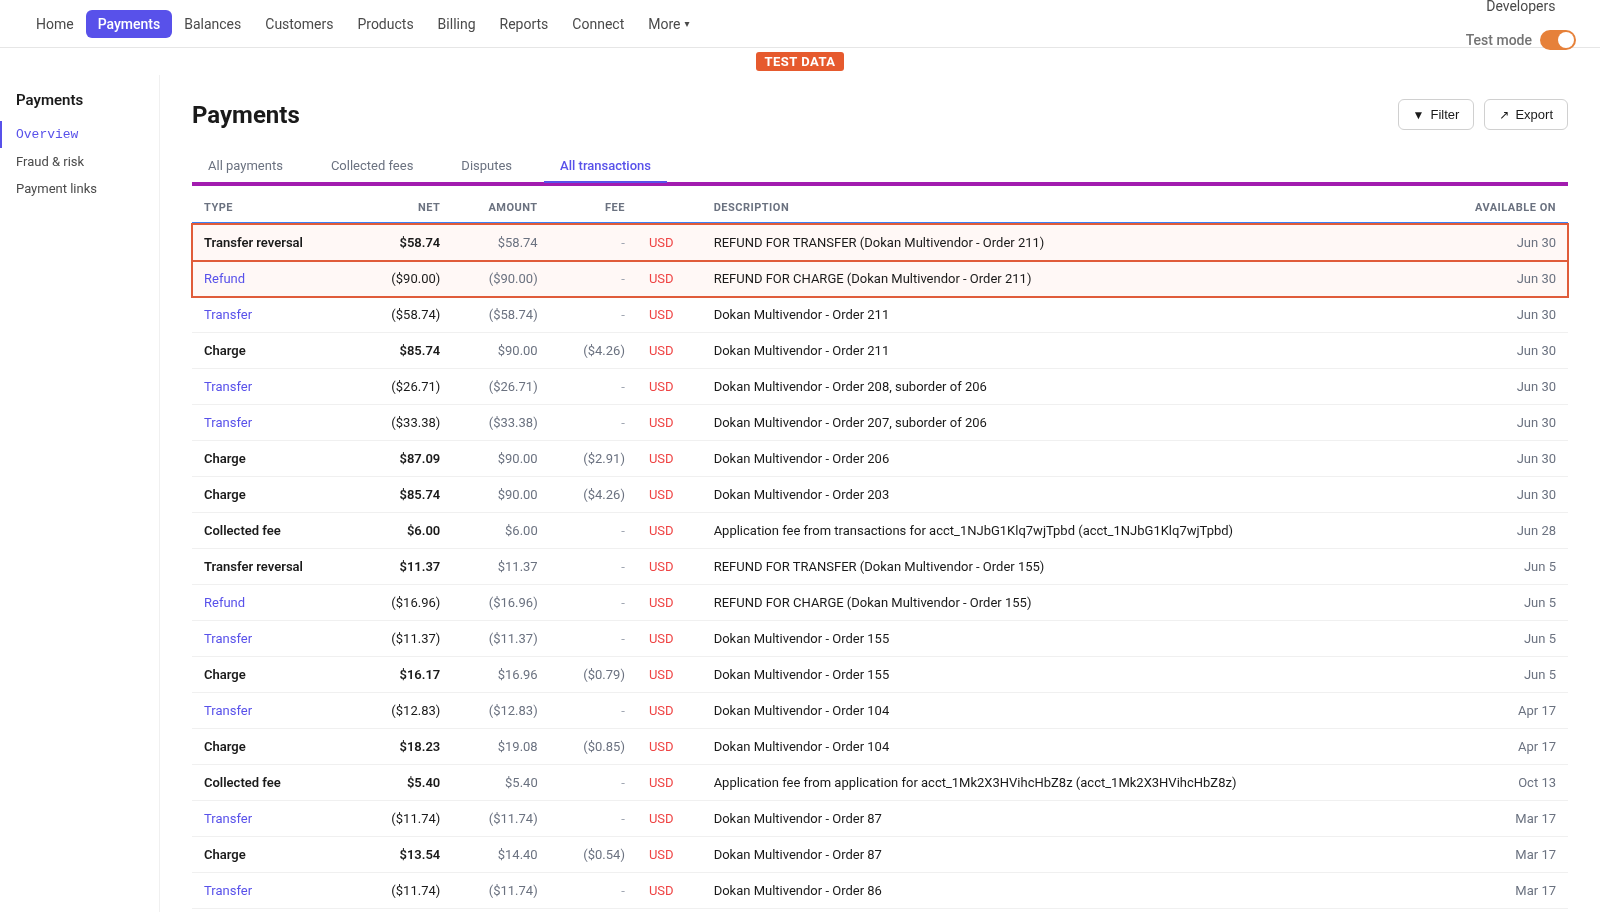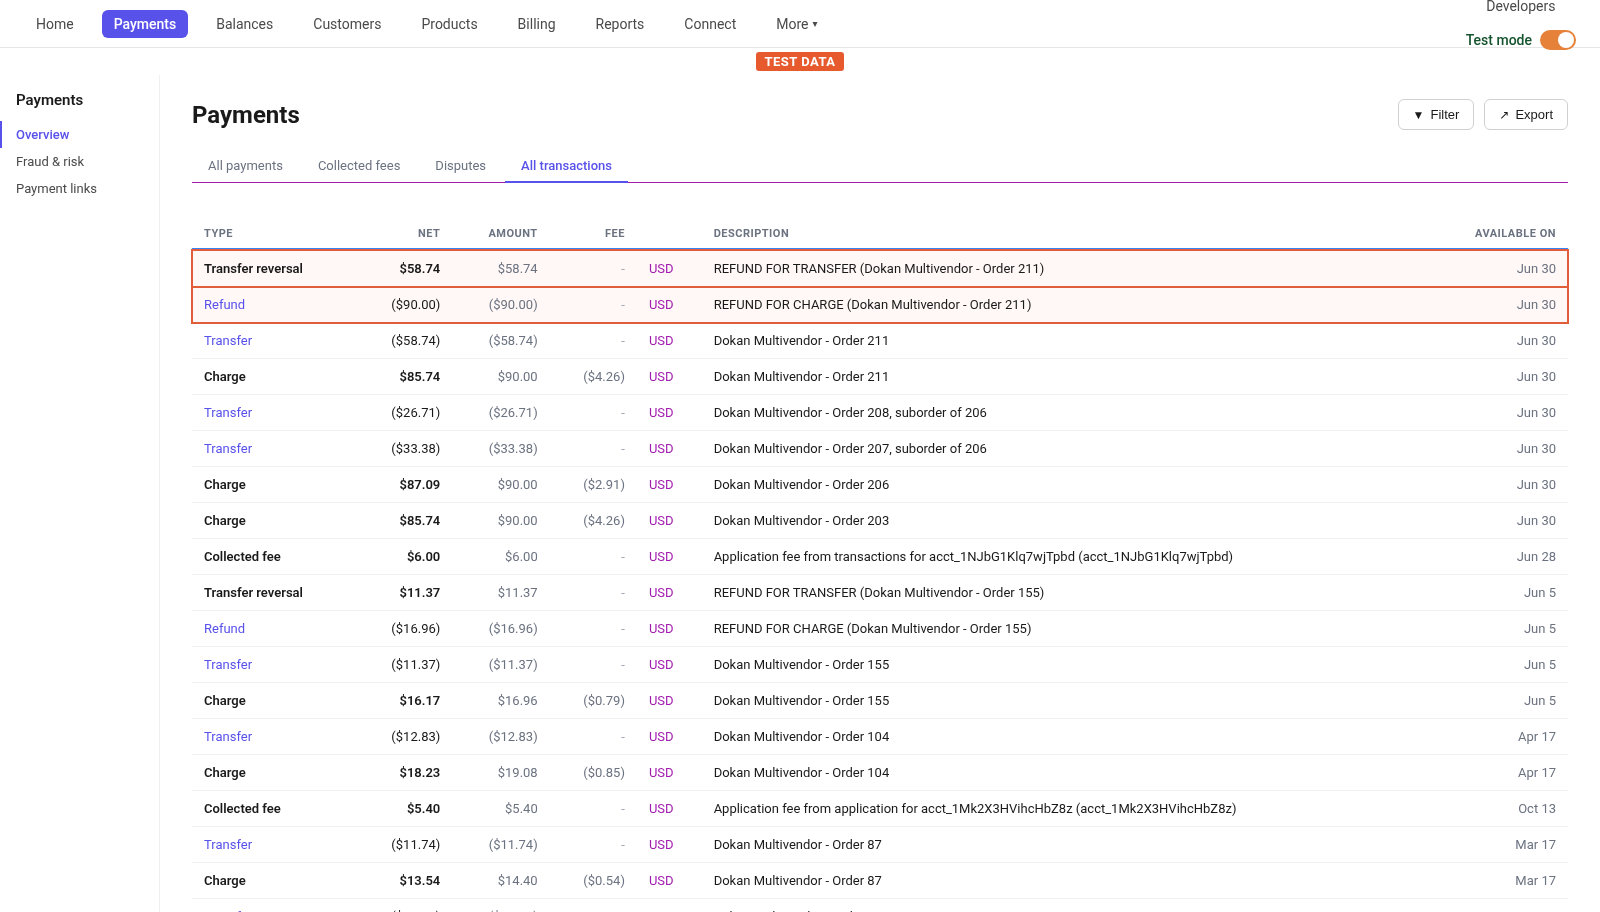--- a/index.html
+++ b/index.html
@@ -1,62 +1,62 @@
 <!DOCTYPE html>
 <html><head>
   <meta charset="utf-8">
   <style>
     * { box-sizing: border-box; margin: 0; padding: 0; }
     body { font-family: -apple-system, BlinkMacSystemFont, 'Segoe UI', Roboto, sans-serif; font-size: 13px; background: #fff; color: #1a1a1a; }
 
     
     .top-nav { display: flex; align-items: center; padding: 0 24px; height: 48px; border-bottom: 1px solid #e6e6e6; background: #fff; position: relative; }
-    .nav-items { display: flex; gap: 16px; flex: 1; }
+    .nav-items { display: flex; gap: 0; flex: 1; }
     .nav-item { padding: 6px 12px; border-radius: 6px; cursor: pointer; font-size: 14px; color: #4a4a4a; font-weight: 400; text-decoration: none; }
     .nav-item.active { background: #5851ea; color: #fff; font-weight: 500; }
     .nav-right { display: flex; align-items: center; gap: 16px; flex-direction: column; }
     .developers-link { font-size: 14px; color: #4a4a4a; cursor: pointer; }
-    .test-mode { display: flex; align-items: center; gap: 8px; font-size: 14px; color: #14532d; font-weight: 500; }
+    .test-mode { display: flex; align-items: center; gap: 8px; font-size: 14px; color: #737373; font-weight: 500; }
     .toggle { width: 36px; height: 20px; background: #e6813a; border-radius: 10px; position: relative; cursor: pointer; }
     .toggle-knob { width: 16px; height: 16px; background: #fff; border-radius: 50%; position: absolute; top: 2px; right: 2px; }
     .more-item { display: flex; align-items: center; gap: 4px; }
     .chevron { font-size: 10px; }
 
     
     .test-data-banner { text-align: center; background: #fff; padding: 4px; }
     .test-data-badge { background: #e65a2e; color: #fff; font-size: 13px; font-weight: 700; padding: 2px 8px; border-radius: 3px; letter-spacing: 0.5px; display: inline-block; }
 
     
     .main-layout { display: flex; min-height: calc(100vh - 48px - 24px); }
 
     
     .sidebar { width: 160px; padding: 16px 0; border-right: 1px solid #f0f0f0; flex-shrink: 0; }
     .sidebar-title { font-size: 15px; font-weight: 600; padding: 0 16px 12px; color: #1a1a1a; }
     .sidebar-item { padding: 6px 16px; cursor: pointer; font-size: 13px; color: #4a4a4a; display: flex; align-items: center; gap: 6px; }
-    .sidebar-item.active { color: #5851ea; font-weight: 500; border-left: 2px solid #5851ea; padding-left: 14px; }
+    .sidebar-item.active { color: #5851ea; font-weight: 500; border-left: 2px solid #5851ea; padding-left: 14px; font-family: Liberation Mono, monospace; }
 
     
     .content { flex: 1; padding: 24px 32px; }
     .page-header { display: flex; align-items: center; justify-content: space-between; margin-bottom: 20px; }
     .page-title { font-size: 24px; font-weight: 700; color: #1a1a1a; }
     .header-actions { display: flex; gap: 10px; }
     .btn { display: flex; align-items: center; gap: 6px; padding: 7px 14px; border: 1px solid #d0d0d0; border-radius: 6px; cursor: pointer; font-size: 13px; font-weight: 500; background: #fff; color: #1a1a1a; }
 
     
-    .tabs { display: flex; border-bottom: 1px solid #a21caf; margin-bottom: 36px; gap: 3px; }
+    .tabs { display: flex; border-bottom: 4px solid #a21caf; margin-bottom: 7px; gap: 16px; }
     .tab { padding: 8px 16px; cursor: pointer; font-size: 13px; color: #6b7280; border-bottom: 2px solid transparent; margin-bottom: -1px; }
     .tab.active { color: #5851ea; border-bottom: 2px solid #5851ea; font-weight: 500; }
 
     
     .table { width: 100%; border-collapse: collapse; }
     .table th { font-size: 11px; font-weight: 700; color: #6b7280; text-transform: uppercase; letter-spacing: 0.5px; padding: 8px 12px; text-align: left; border-bottom: 3px solid #3b82f6; }
     .table th.right { text-align: right; }
     .table td { padding: 10px 12px; font-size: 13px; border-bottom: 1px solid #f0f0f0; color: #1a1a1a; }
     .table td.right { text-align: right; color: #6b7280; }
-    .table td.currency { color: #a21caf; }
+    .table td.currency { color: #ef4444; }
     .table td.net-positive { font-weight: 600; color: #1a1a1a; }
     .table td.net-negative { color: #1a1a1a; }
     .table td.type-link { color: #5851ea; cursor: pointer; }
     .table td.type-bold { font-weight: 600; }
     .table tr.highlighted { outline: 2px solid #e05c3a; outline-offset: -1px; }
     .table tr.highlighted td { background: #fff8f6; }
 
     .dash { color: #9ca3af; }
   </style>
 </head>

